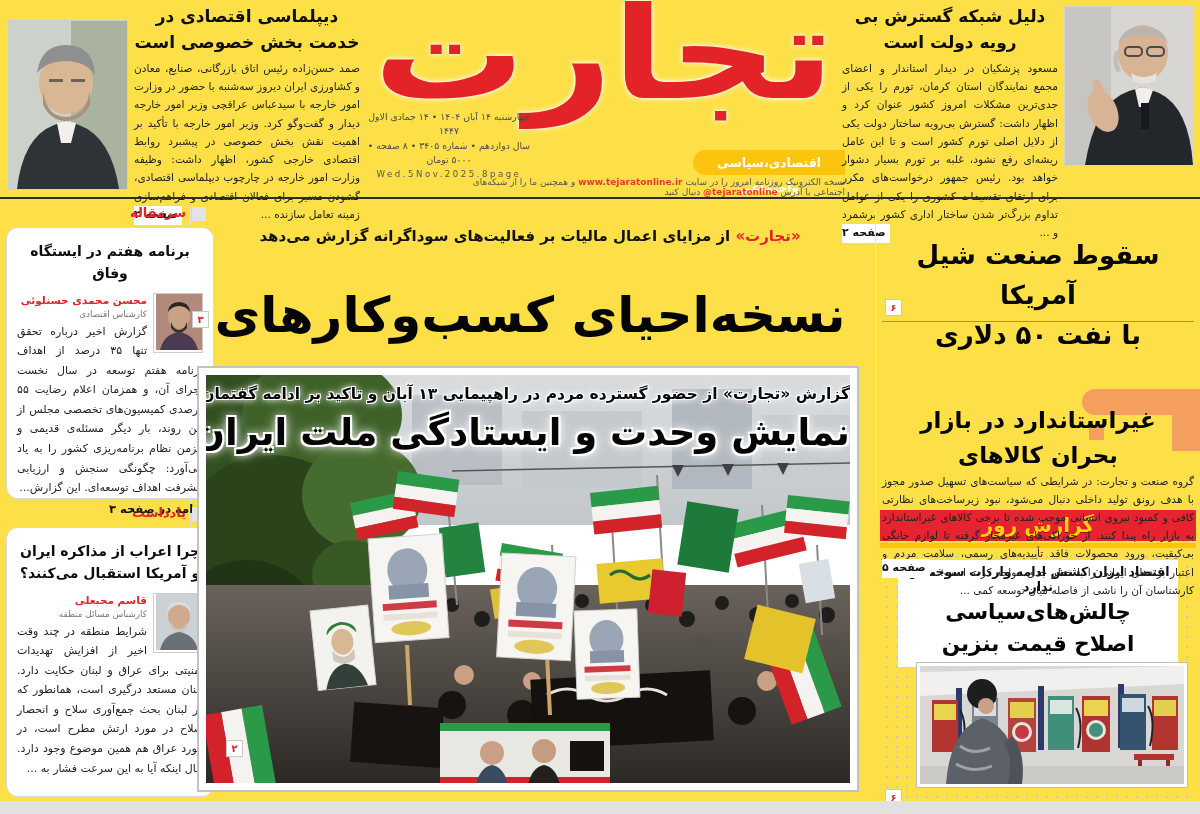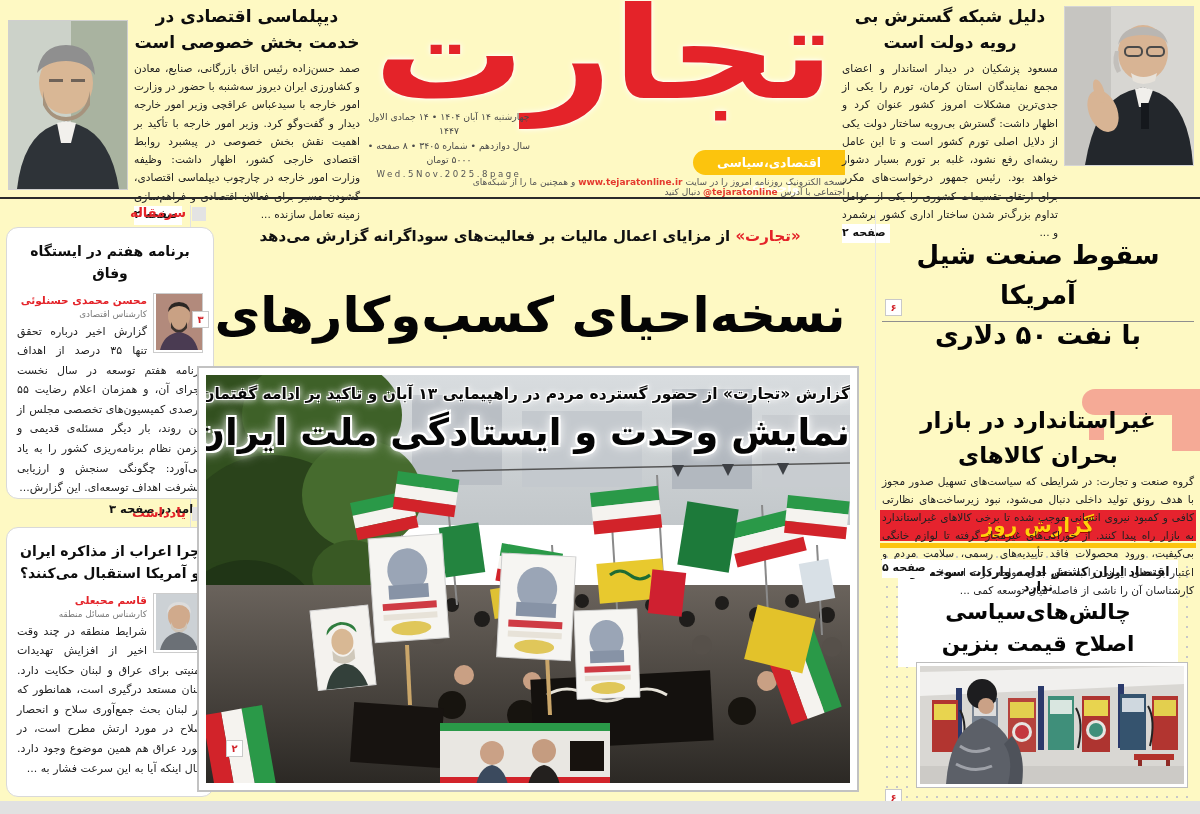--- a/index.html
+++ b/index.html
@@ -1,16 +1,16 @@
 <!DOCTYPE html>
 <html lang="fa" dir="rtl"><head>
 <meta charset="utf-8">
 <style>
   html,body{margin:0;padding:0;background:#f2f2f2;}
-  .page{position:relative;width:1200px;height:814px;margin:0 auto;background:#fef9c3;
+  .page{position:relative;width:1200px;height:814px;margin:0 auto;background:#fde047;
         font-family:"DejaVu Sans",sans-serif;direction:rtl;overflow:hidden;color:#1a1a1a;}
   
   .masthead{position:absolute;top:0;left:0;right:0;height:197px;}
   .rule{position:absolute;top:197px;left:0;right:0;height:2px;background:#2b2b2b;}
   .tl-article{position:absolute;left:8px;top:2px;width:352px;height:190px;}
   .tl-photo{position:absolute;left:0;top:18px;width:118px;height:168px;border:1px solid #cfcfcf;}
   .tl-text{position:absolute;left:126px;right:0;top:0;bottom:0;}
   .tr-article{position:absolute;right:6px;top:2px;width:352px;height:190px;}
   .tr-photo{position:absolute;right:0;top:4px;width:128px;height:158px;border:1px solid #d5d5d5;}
   .tr-text{position:absolute;right:136px;left:0;top:0;bottom:0;}

